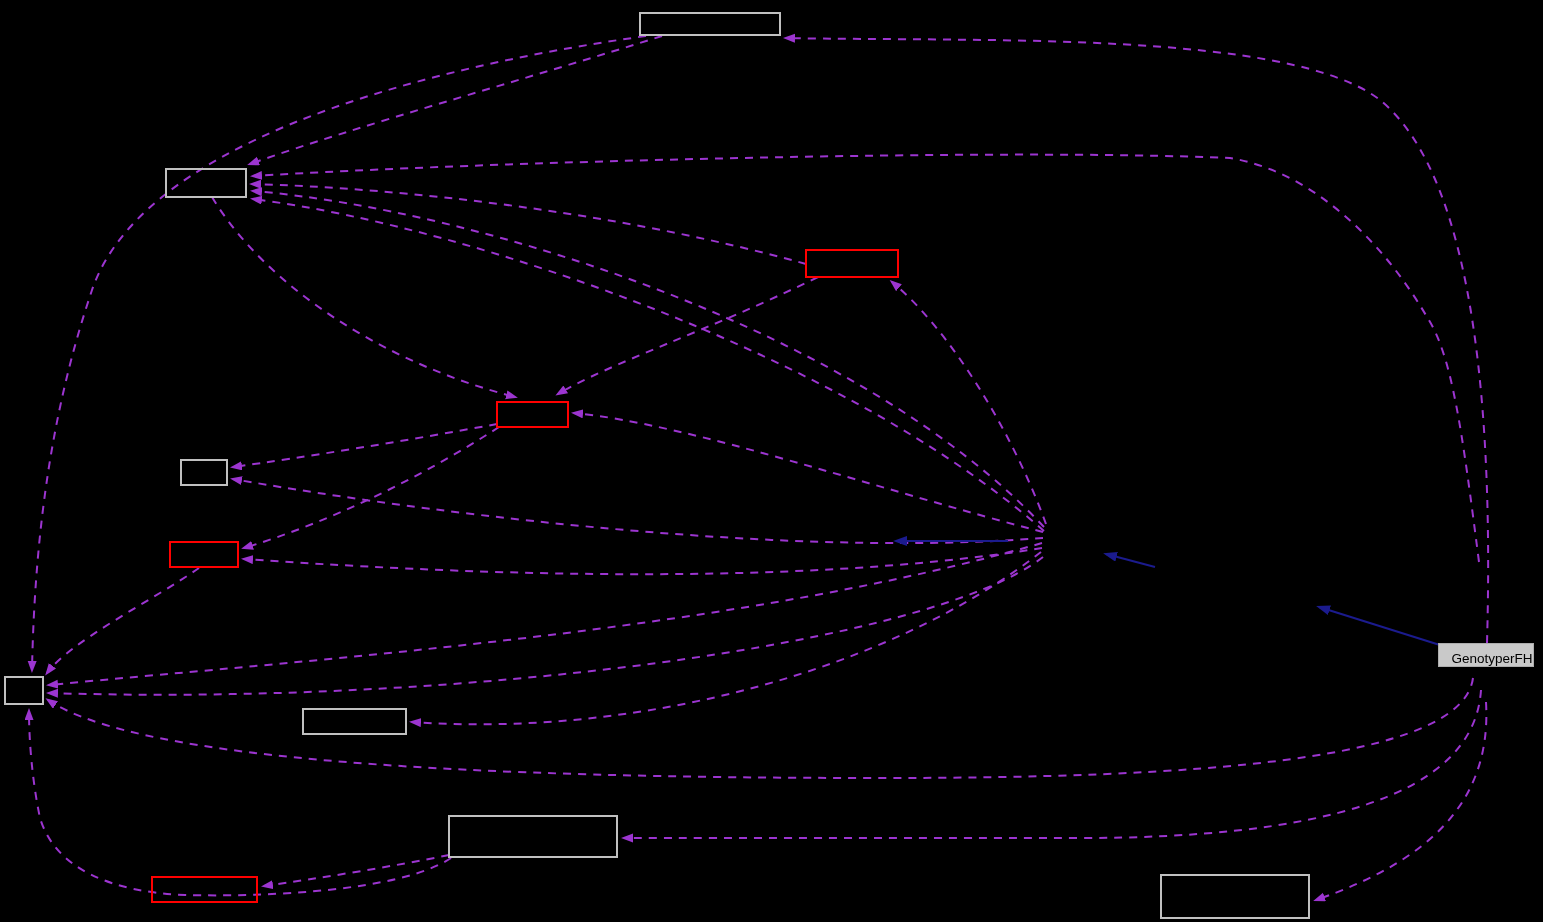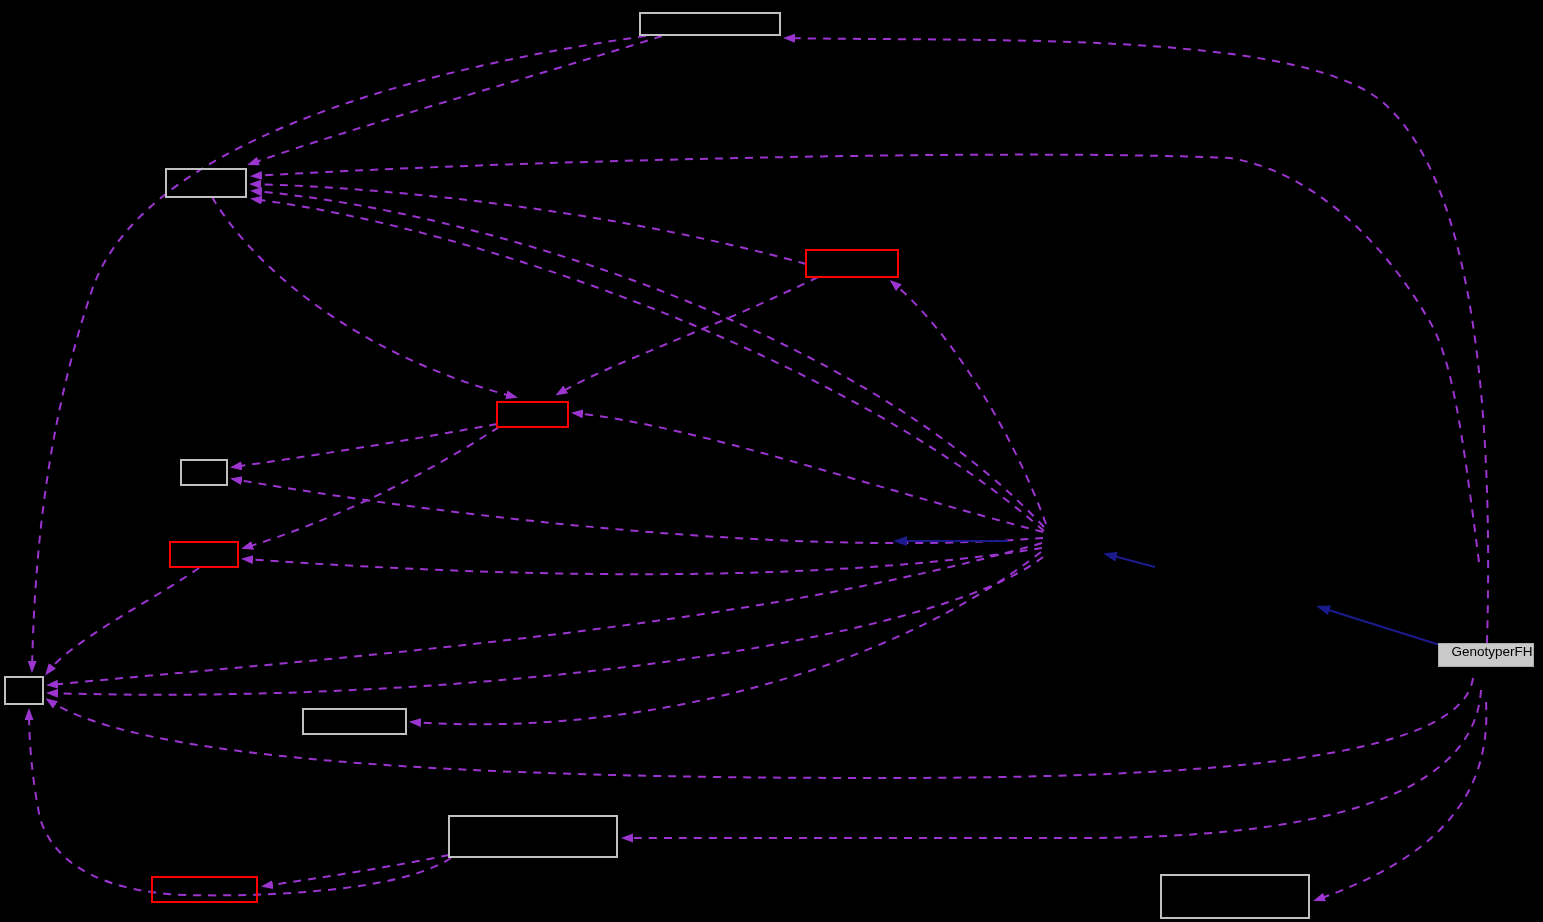--- a/index.html
+++ b/index.html
@@ -24,21 +24,21 @@
     stroke-width: 2;
   }
   .edge-inherit {
     fill: none;
     stroke-width: 2;
   }
   .gnode { fill: none; stroke-width: 2; }
   #main-node {
     position: absolute;
     display: flex;
-    align-items: flex-start;
+    align-items: flex-end;
     justify-content: center;
     font-size: 13.5px;
     color: #000;
     border: 1px solid #adadad;
     box-sizing: border-box;
     white-space: nowrap;
     cursor: pointer;
     padding-left: 12px;
   }
 </style>

